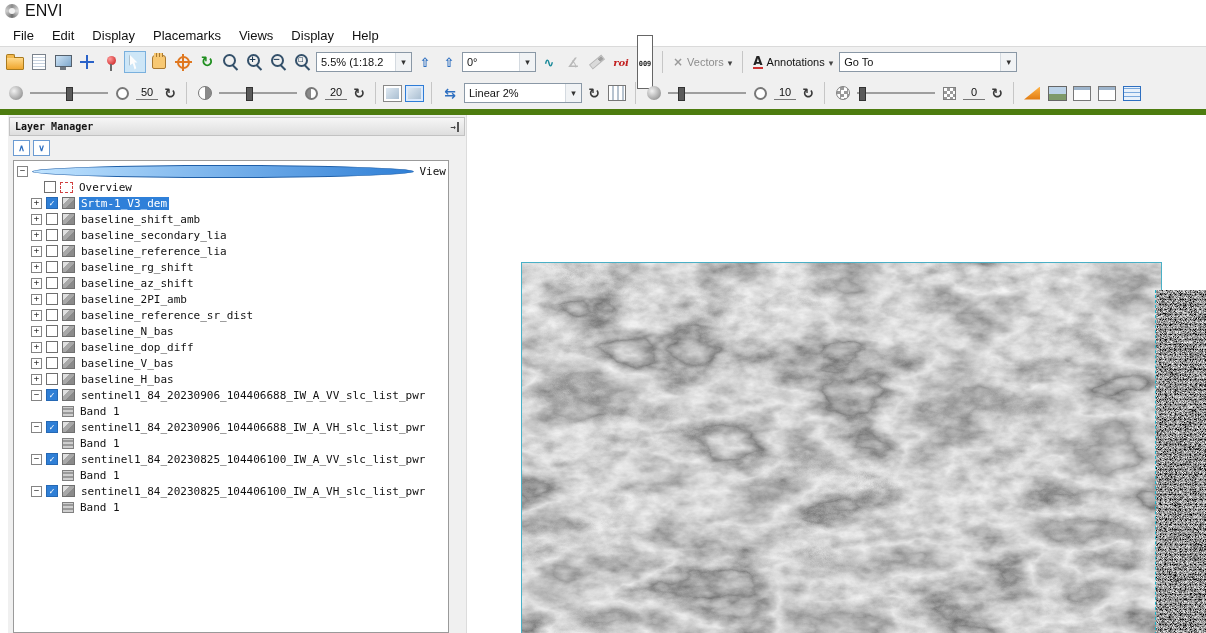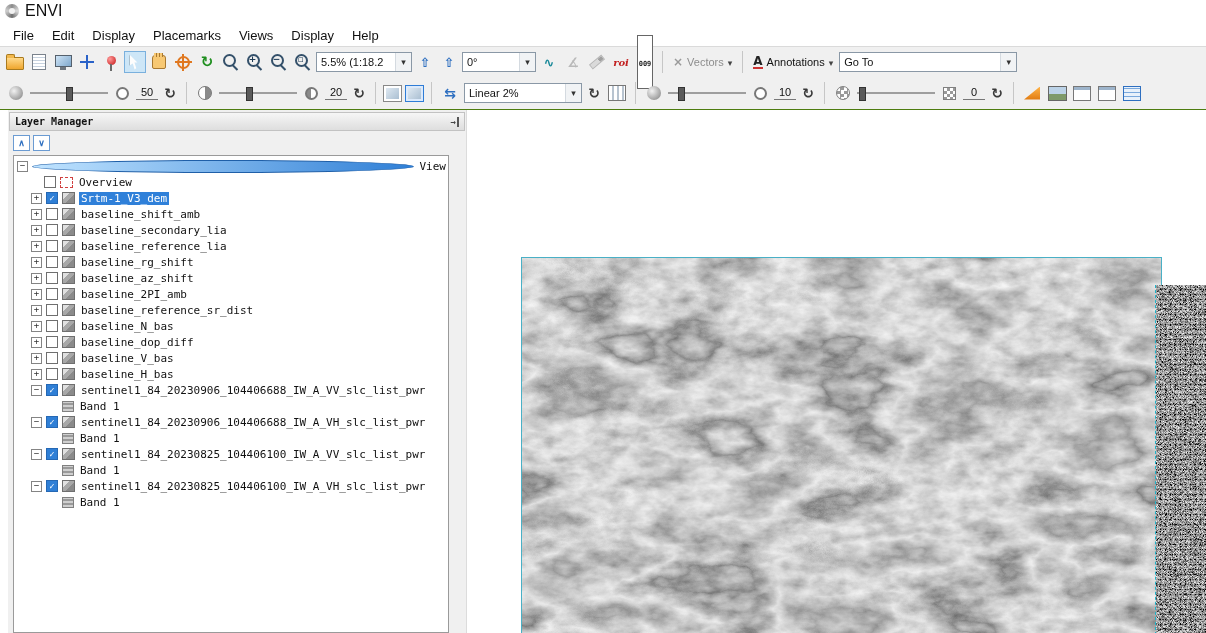--- a/index.html
+++ b/index.html
@@ -67,21 +67,21 @@
   .drop{display:flex;align-items:center;gap:4px;padding:2px 4px;font-size:11px;flex:0 0 auto;}
   .drop .di{font:700 12px/12px "DejaVu Sans",sans-serif;}
   .drop.dis{color:#8d8d8d;}
   .drop.dis .di{color:#9a9a9a;}
   .drop .dcaret::before{content:"▾";font-size:9px;color:#444;}
   .di.vec{color:#888;}
   .di.ann{color:#222;border-bottom:2px solid #c33;}
 
   
   .tb2{height:32px;background:#f0f0f0;display:flex;align-items:center;padding:0 5px;gap:3px;
-       border-bottom:1px solid #4d7c0f;flex:0 0 auto;}
+       border-bottom:6px solid #4d7c0f;flex:0 0 auto;}
   .ball{width:14px;height:14px;border-radius:50%;background:radial-gradient(circle at 5px 5px,#f2f2f2,#7d7d7d);display:inline-block;}
   .ballh{width:14px;height:14px;border-radius:50%;border:1px solid #777;box-sizing:border-box;display:inline-block;
          background:linear-gradient(90deg,#fff 50%,#8a8a8a 50%);}
   .ring{width:13px;height:13px;border-radius:50%;border:2px solid #787878;background:#fff;box-sizing:border-box;display:inline-block;}
   .half{width:13px;height:13px;border-radius:50%;border:2px solid #787878;box-sizing:border-box;display:inline-block;
         background:linear-gradient(90deg,#8a8a8a 50%,#fff 50%);}
   .chk{width:14px;height:14px;border-radius:50%;border:1px solid #808080;box-sizing:border-box;display:inline-block;
        background:repeating-conic-gradient(#9a9a9a 0 25%,#fff 0 50%);background-size:7px 7px;}
   .chksq{width:13px;height:13px;border:1px solid #808080;box-sizing:border-box;display:inline-block;
        background:repeating-conic-gradient(#9a9a9a 0 25%,#fff 0 50%);background-size:6px 6px;}

